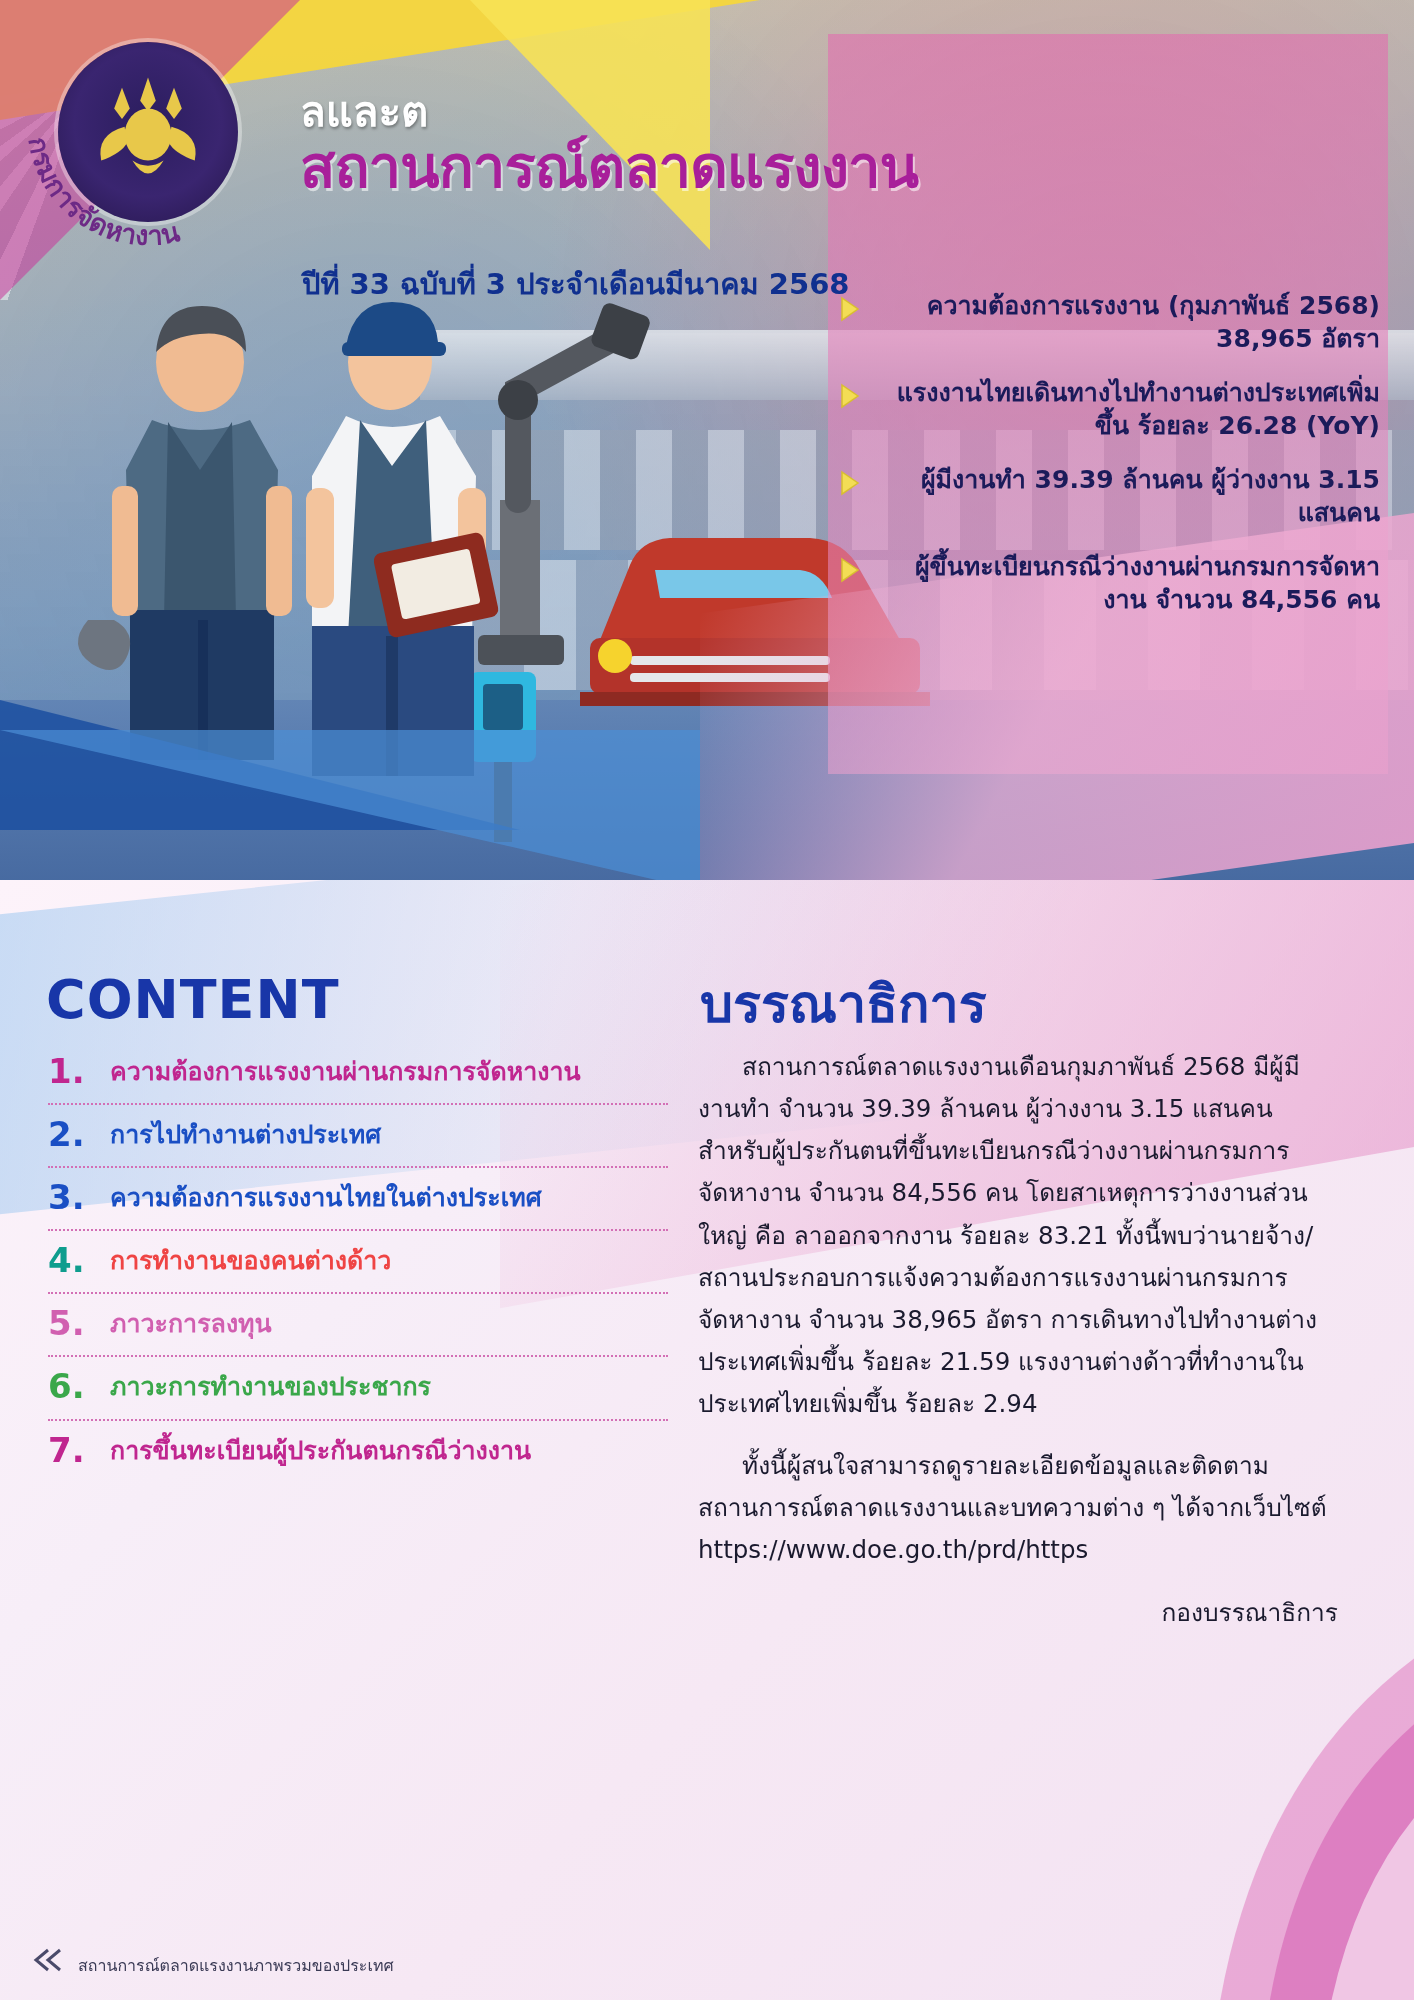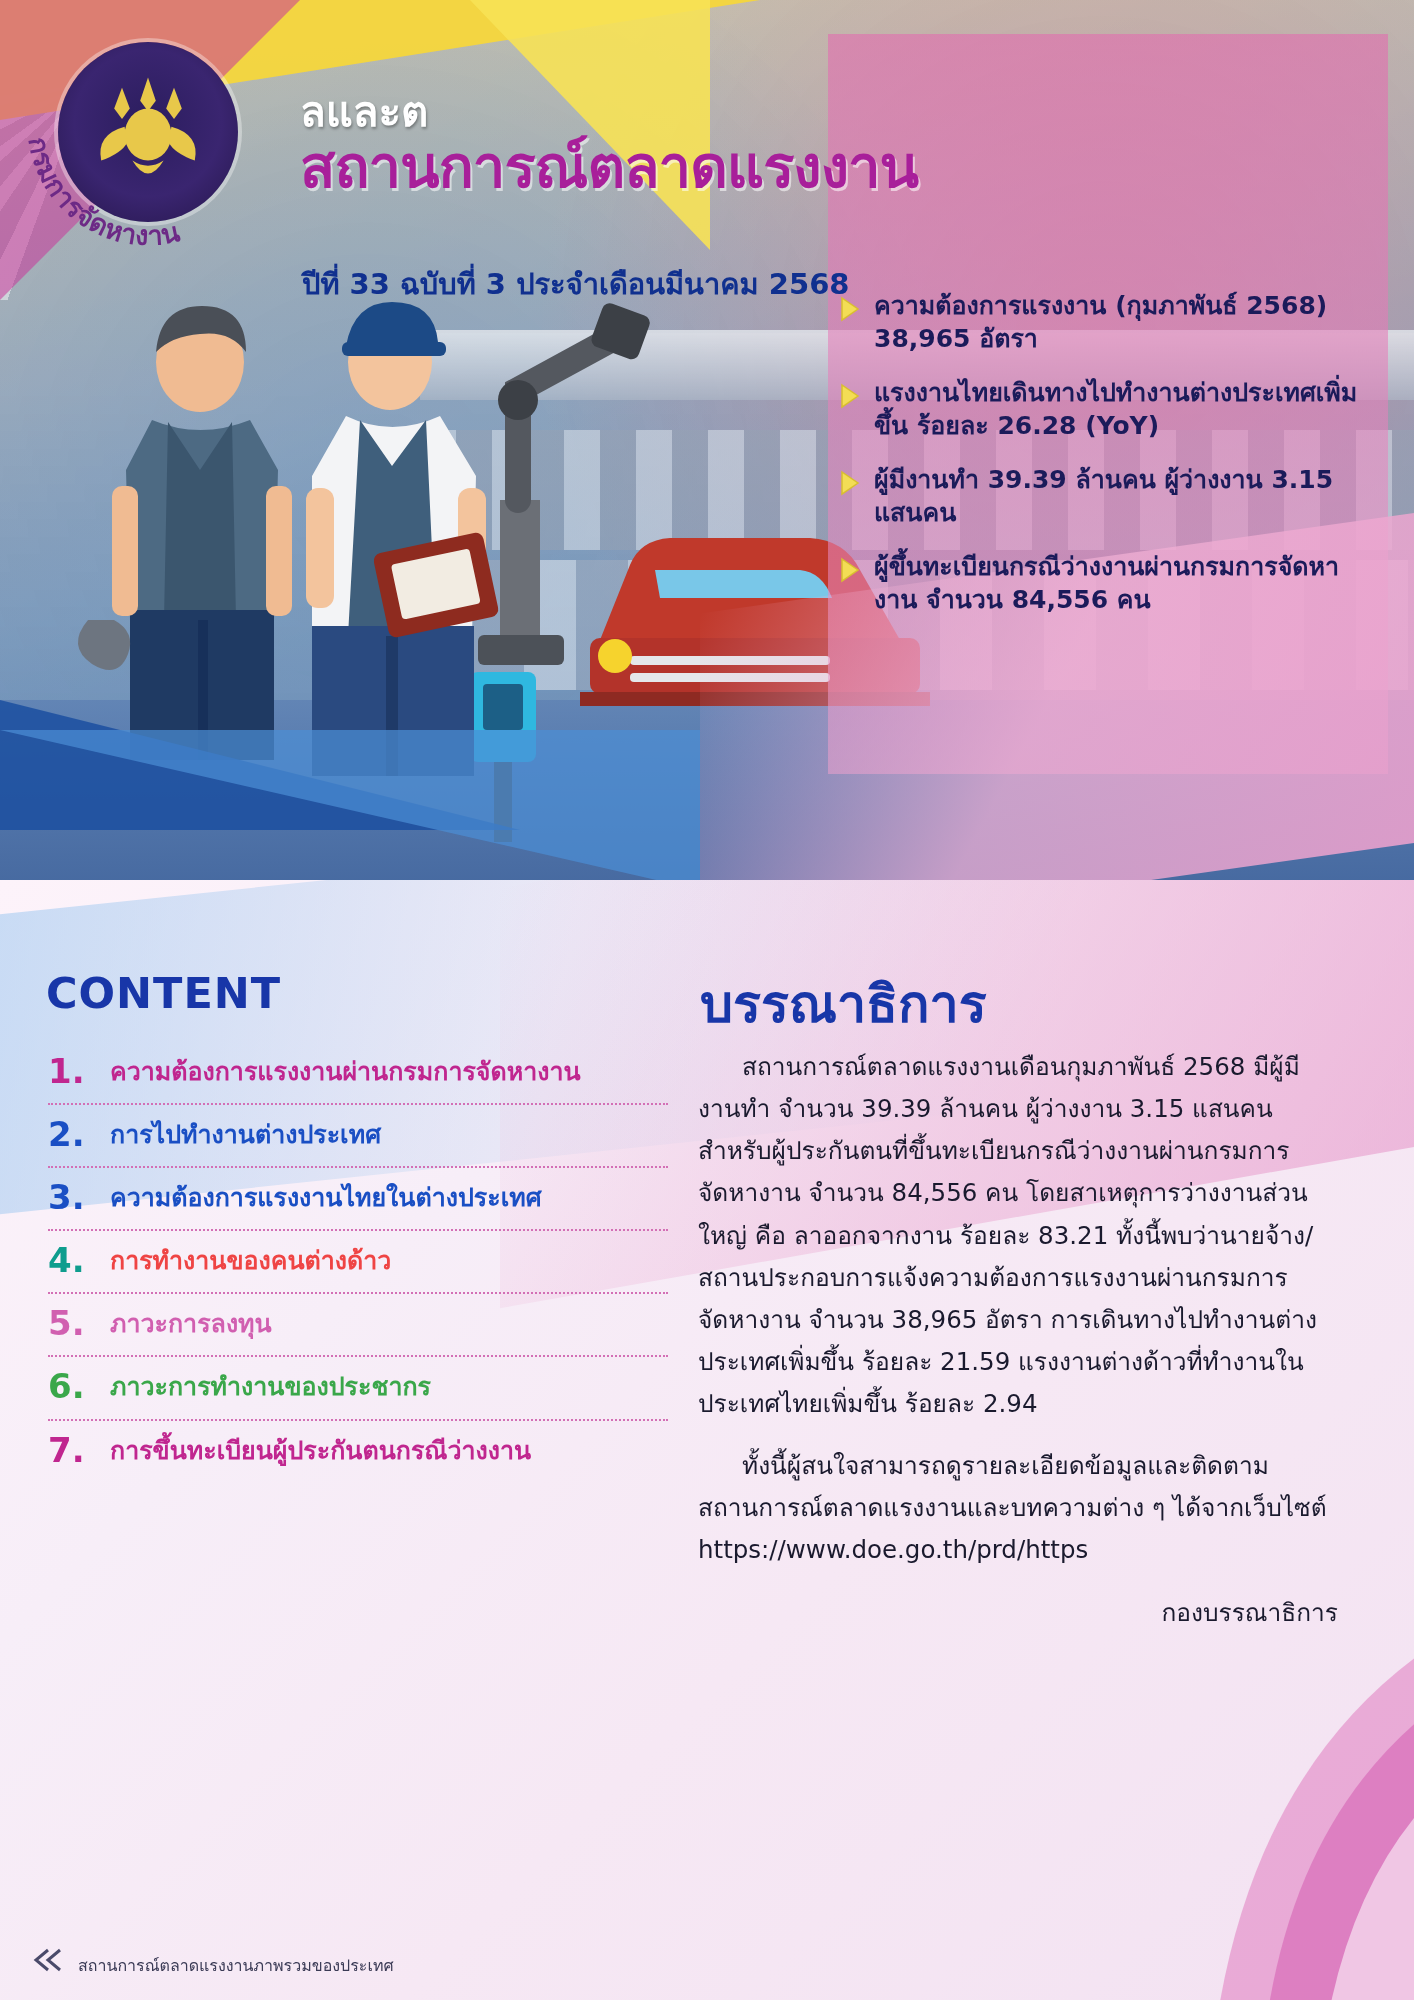--- a/index.html
+++ b/index.html
@@ -135,21 +135,21 @@
   .sub-title {
     position: absolute; left: 302px; top: 218px;
     font-size: 29px; font-weight: 700; color: #10308f; margin-top: 43px;
   }
 
   
   .bullets {
     position: absolute; left: 840px; top: 290px; width: 540px;
   }
   .bullet {
-    display: flex; gap: 12px; margin-bottom: 22px;
+    display: flex; gap: 12px; margin-bottom: 22px; text-align: right;
   }
   .bullet .chev {
     flex: 0 0 auto; margin-top: 6px;
   }
   .bullet .chev svg { display: block; }
   .bullet .btext {
     font-size: 25px; font-weight: 700; line-height: 1.3; color: #1b1b5a;
   }
 
   
@@ -167,21 +167,21 @@
     position: absolute; left: 500px; top: -80px; width: 1000px; height: 420px;
     background: linear-gradient(120deg, rgba(236,170,210,0.0) 0%, rgba(234,166,208,0.45) 55%, rgba(228,140,196,0.55) 100%);
     transform: skewY(-10deg);
   }
   .corner-wave {
     position: absolute; right: -60px; bottom: -40px; width: 620px; height: 420px;
   }
 
   .content-head {
     position: absolute; left: 46px; top: 968px;
-    font-size: 43px; font-weight: 800; color: #1836a8; letter-spacing: 1px;
+    font-size: 54px; font-weight: 800; color: #1836a8; letter-spacing: 1px;
   }
   .editor-head {
     position: absolute; left: 700px; top: 962px;
     font-size: 52px; font-weight: 800; color: #1836a8;
   }
 
   .toc {
     position: absolute; left: 48px; top: 1042px; width: 620px;
   }
   .toc-item {

